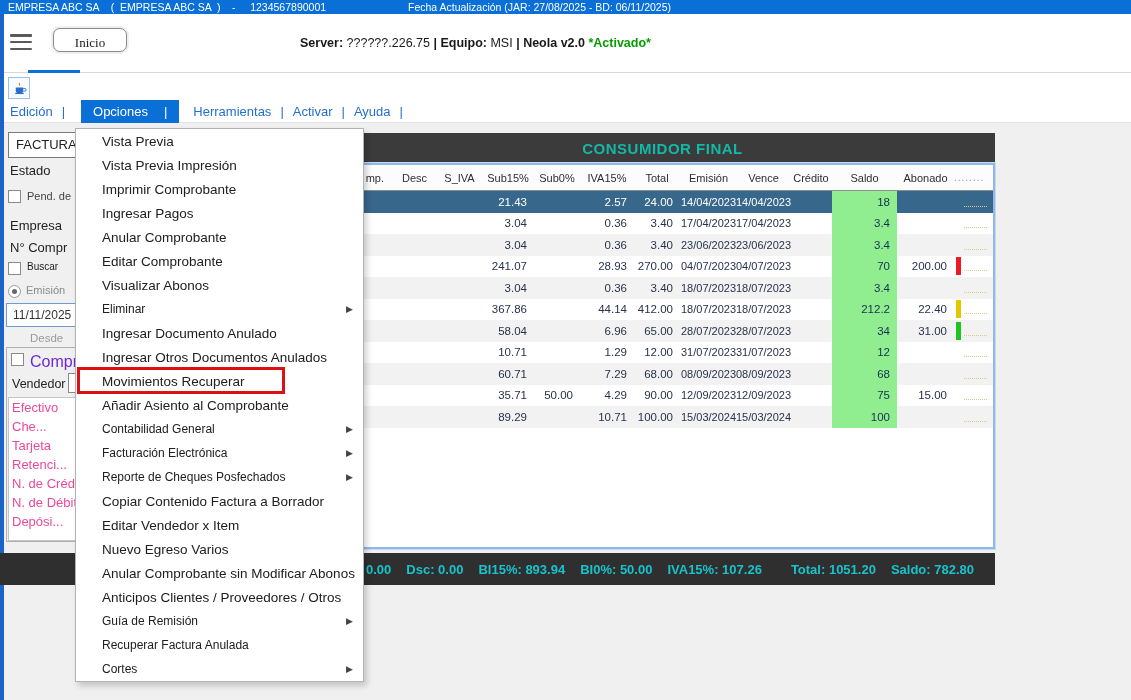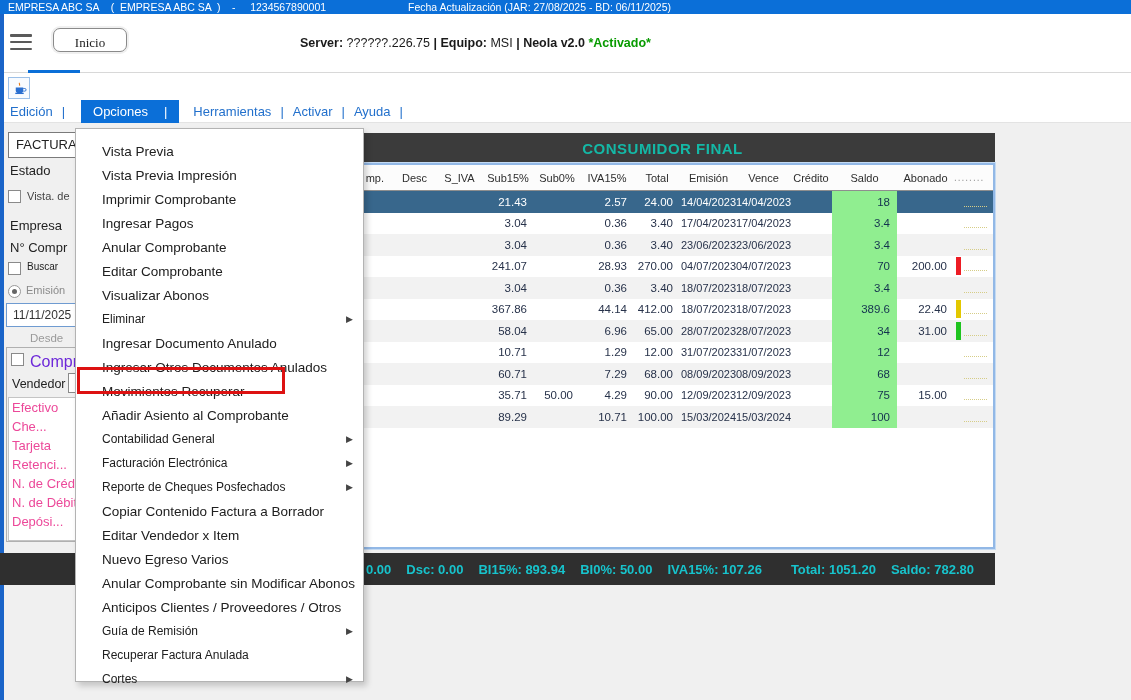--- a/index.html
+++ b/index.html
@@ -80,21 +80,21 @@
   .c-bars { padding-left:2px; padding-right:6px; }
   .bar { width:5px; height:18px; margin-right:3px; }
   .dots { flex:1; border-bottom:1px dotted #d6cd87; height:45%; }
 
   
   .totals { position:absolute; left:0; top:553px; width:995px; height:32px; background:#2f2f2f; z-index:2; display:flex; align-items:center; padding-left:366px; font-size:13px; font-weight:bold; color:#17c3cc; white-space:nowrap; }
   .totals .seg { margin-right:15px; }
   .totals .seg-total { margin-left:14px; }
 
   
-  .dropdown { position:absolute; left:75px; top:128px; width:289px; height:554px; background:#fff; border:1px solid #b3b3b3; box-shadow:3px 4px 6px rgba(0,0,0,0.18); z-index:10; padding-top:10px; }
+  .dropdown { position:absolute; left:75px; top:128px; width:289px; height:554px; background:#fff; border:1px solid #b3b3b3; box-shadow:3px 4px 6px rgba(0,0,0,0.18); z-index:10; padding-top:0; }
   .dd-item { height:24px; display:flex; align-items:center; padding:0 10px 0 26px; cursor:pointer; }
   .dd-item .lbl { white-space:nowrap; color:#202020; }
   .dd-item .lg { font-size:13.5px; }
   .dd-item .sm { font-size:12px; }
   .dd-arrow { margin-left:auto; font-size:9px; color:#444; }
   .redbox { position:absolute; left:77px; top:367px; width:208px; height:27px; border:3px solid #dd1111; z-index:11; }
 </style>
 </head>
 <body>
 
@@ -143,21 +143,21 @@
     <span class="mb-sep">|</span>
     <span class="mb-item">Ayuda</span>
     <span class="mb-sep">|</span>
   </div>
 
   <div class="content-bg"></div>
 
   <div class="lp combo">FACTURA</div>
   <div class="lp lbl13 lbl-estado">Estado</div>
   <div class="lp cbox cb1"></div>
-  <div class="lp cb1l">Vista. de</div>
+  <div class="lp cb1l">Pend. de</div>
   <div class="lp lbl13 lbl-empresa">Empresa</div>
   <div class="lp lbl13 lbl-ncompr">N° Compr</div>
   <div class="lp cbox cb2"></div>
   <div class="lp cb2l">Buscar</div>
   <div class="lp radio">
       <i></i>
     </div>
   <div class="lp radl">Emisión</div>
   <div class="lp dateinput">11/11/2025</div>
   <div class="lp lbl-desde">Desde</div>
@@ -295,21 +295,21 @@
       <span class="cell"></span>
         <span class="cell"></span>
         <span class="cell"></span>
       <span class="cell c-num">367.86</span>
       <span class="cell c-num"></span>
       <span class="cell c-num">44.14</span>
       <span class="cell c-num">412.00</span>
       <span class="cell c-date">18/07/2023</span>
       <span class="cell c-date">18/07/2023</span>
       <span class="cell"></span>
-      <span class="cell c-saldo">389.6</span>
+      <span class="cell c-saldo">212.2</span>
       <span class="cell c-num">22.40</span>
       <span class="cell c-bars">
           <span class="bar" style="background-color: rgb(227, 200, 0);"></span>
           <span class="dots"></span>
         </span>
     </div>
 
     <div class="trow">
       <span class="cell"></span>
         <span class="cell"></span>

